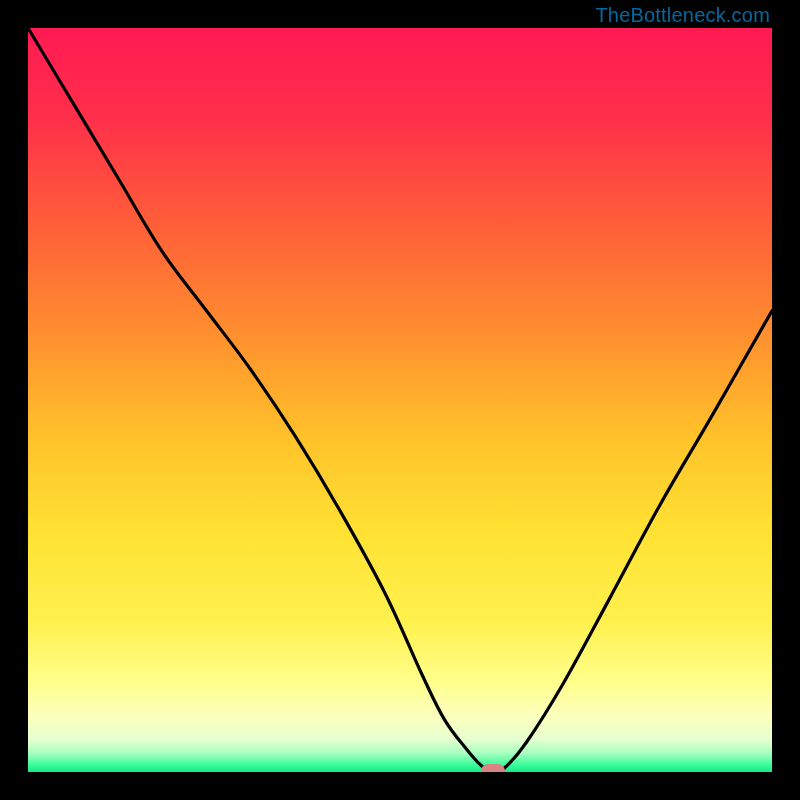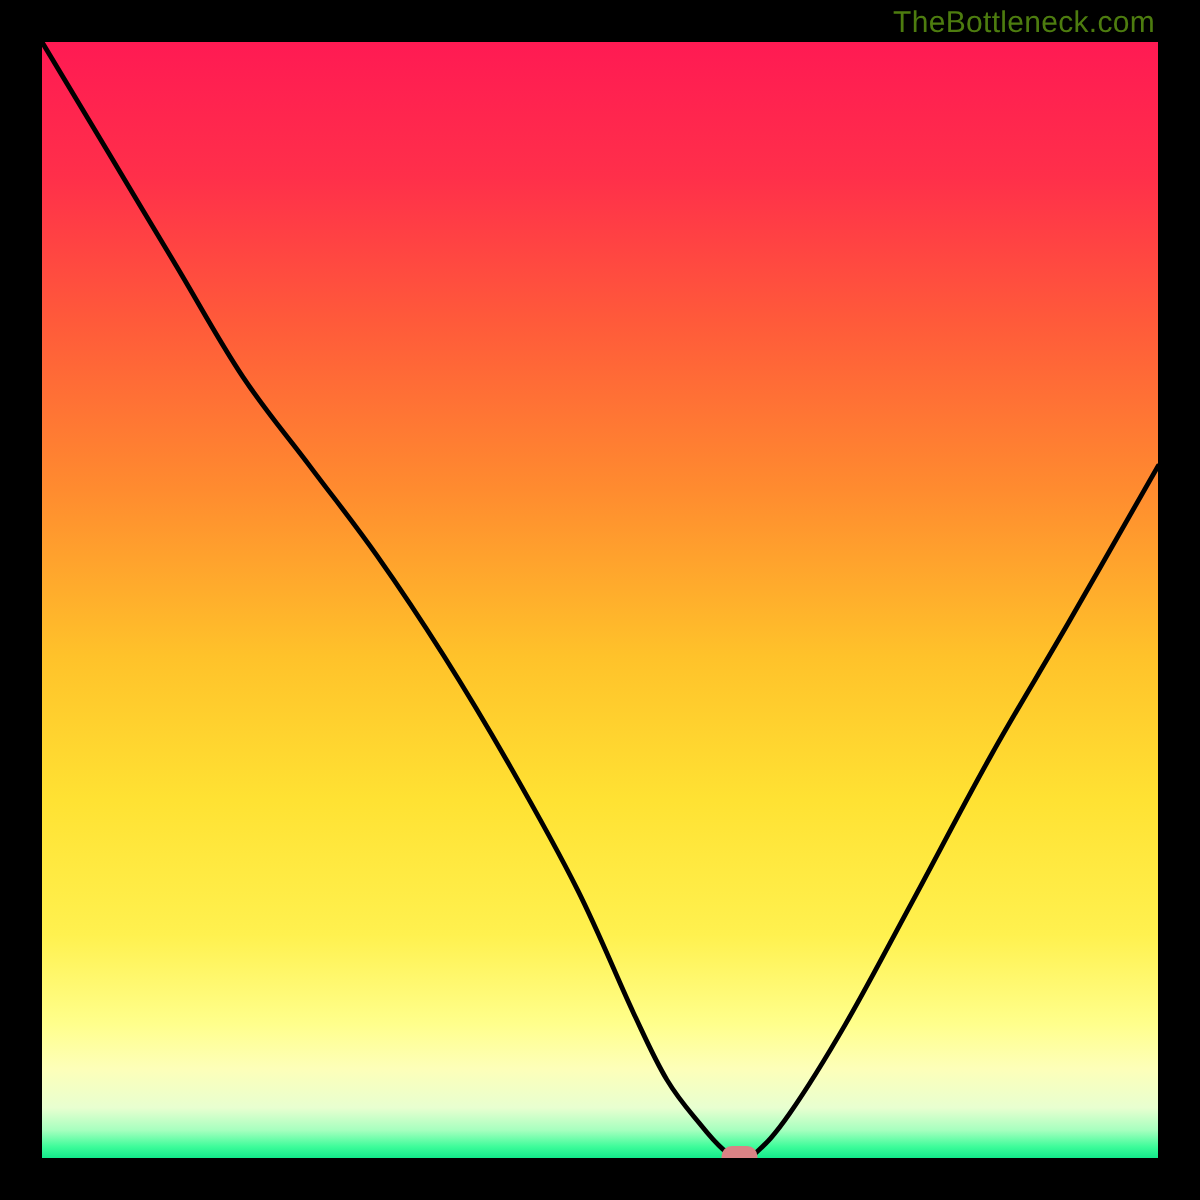--- a/index.html
+++ b/index.html
@@ -40,21 +40,21 @@
     border-radius: 7px;
     background: #d98385;
     transform: translate(-50%, -50%);
   }
   .watermark {
     position: absolute;
     top: 4px;
     right: 30px;
     font-family: Arial, Helvetica, sans-serif;
     font-size: 20px;
-    color: #4d7c0f;
+    color: #0369a1;
     font-weight: 500;
     letter-spacing: 0.2px;
   }
 </style>
 </head>
 <body>
 
 <div class="chart-container">
 
   <div class="watermark">TheBottleneck.com</div>

